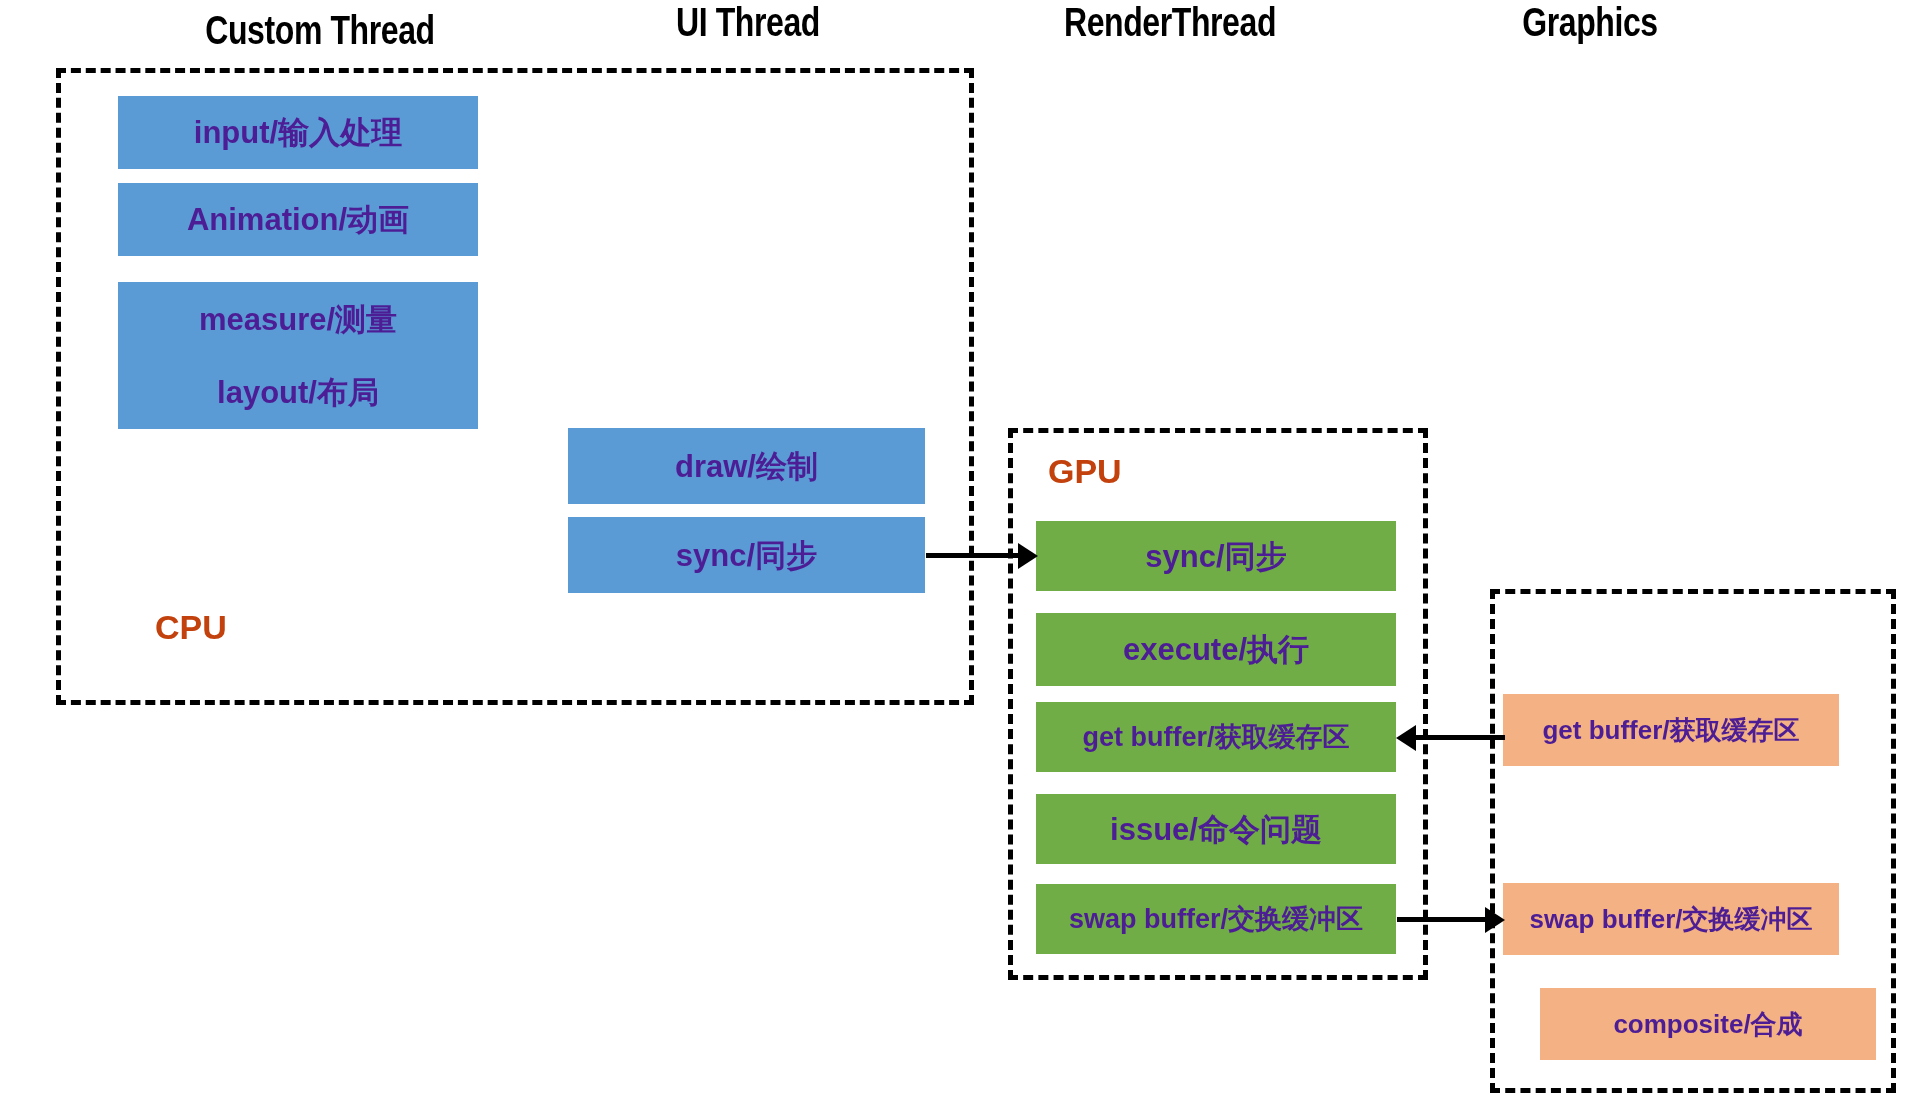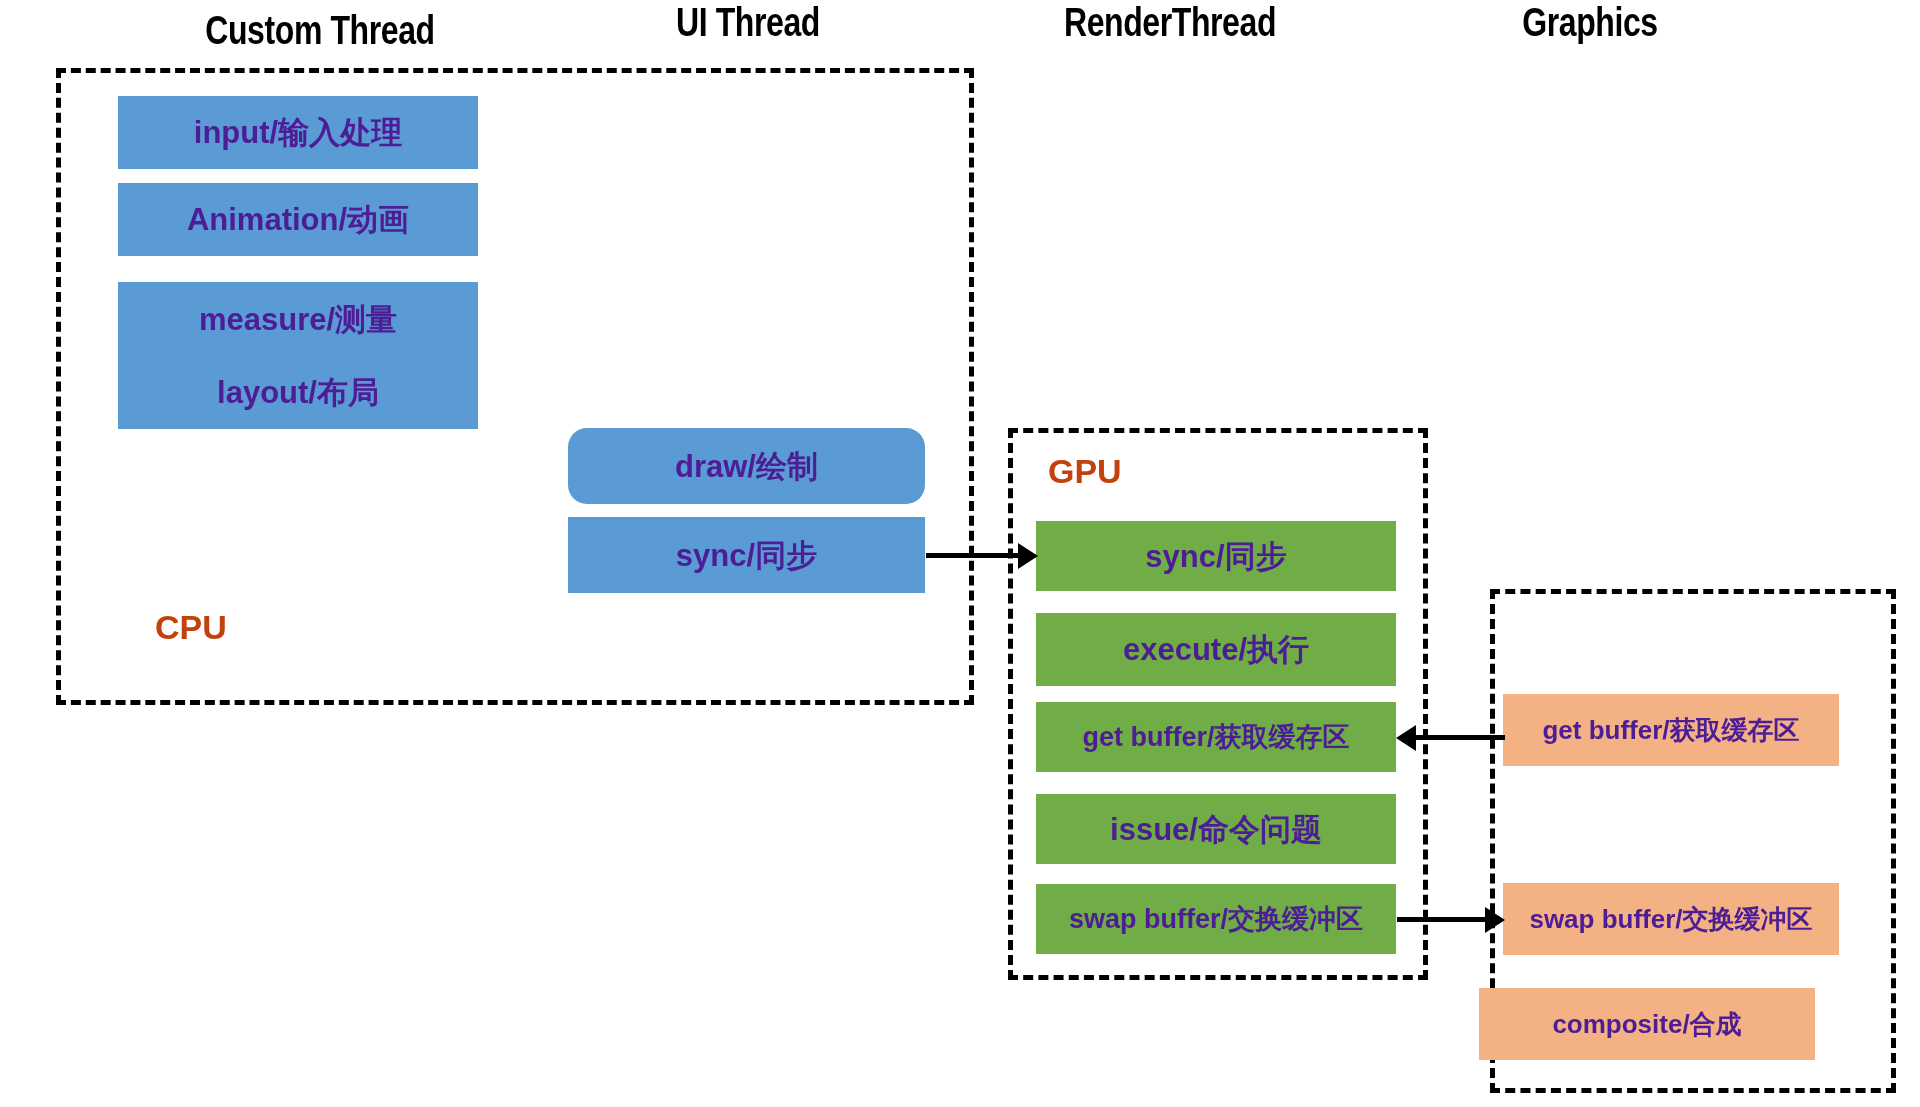--- a/index.html
+++ b/index.html
@@ -103,21 +103,21 @@
   </div>
 
   <div class="block blue" style="left:118px; top:274px; width:360px; height:75px; font-size:31px;margin-top:8px;">
     <span>measure/测量</span>
   </div>
 
   <div class="block blue" style="left:118px; top:356px; width:360px; height:73px; font-size:31px;">
     <span>layout/布局</span>
   </div>
 
-  <div class="block blue" style="left:568px; top:428px; width:357px; height:76px; font-size:31px;border-radius:19px;">
+  <div class="block blue" style="left:568px; top:428px; width:357px; height:76px; font-size:31px;">
     <span>draw/绘制</span>
   </div>
 
   <div class="block blue" style="left:568px; top:517px; width:357px; height:76px; font-size:31px;">
     <span>sync/同步</span>
   </div>
 
   <div class="dashed-box" style="left:1008px; top:428px; width:420px; height:552px;"></div>
 
   <div class="group-label" style="left:1048px; top:452px;">GPU</div>
@@ -146,21 +146,21 @@
 
 
   <div class="block orange" style="left:1503px; top:694px; width:336px; height:72px; font-size:26px;">
     <span>get buffer/获取缓存区</span>
   </div>
 
   <div class="block orange" style="left:1503px; top:883px; width:336px; height:72px; font-size:26px;">
     <span>swap buffer/交换缓冲区</span>
   </div>
 
-  <div class="block orange" style="left:1479px; top:988px; width:336px; height:72px; font-size:26px;">
+  <div class="block orange" style="left:1540px; top:988px; width:336px; height:72px; font-size:26px;">
     <span>composite/合成</span>
   </div>
 
   <div class="arrow" style="left:926px; top:553px; width:94px;"></div>
   <div class="arrow-head right" style="left:1018px; top:543px;"></div>
 
   <div class="arrow" style="left:1415px; top:735px; width:90px;"></div>
   <div class="arrow-head left" style="left:1396px; top:725px;"></div>
 
   <div class="arrow" style="left:1397px; top:917px; width:90px;"></div>

